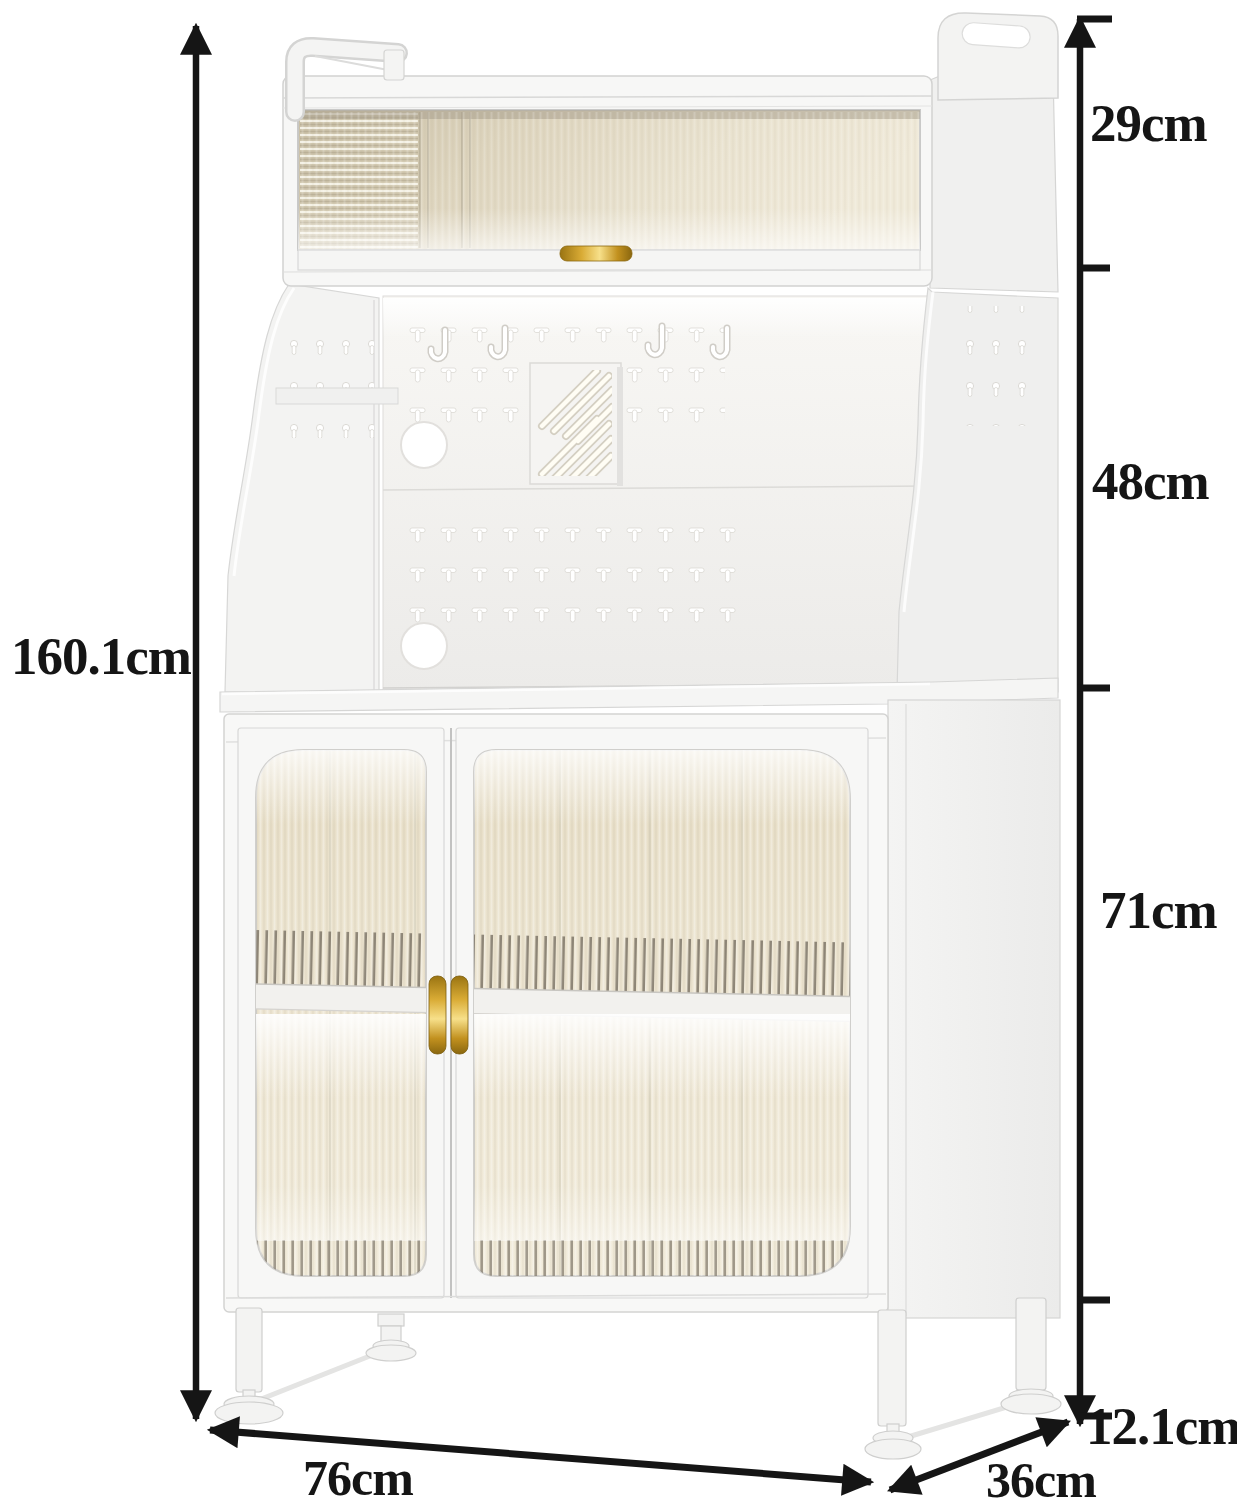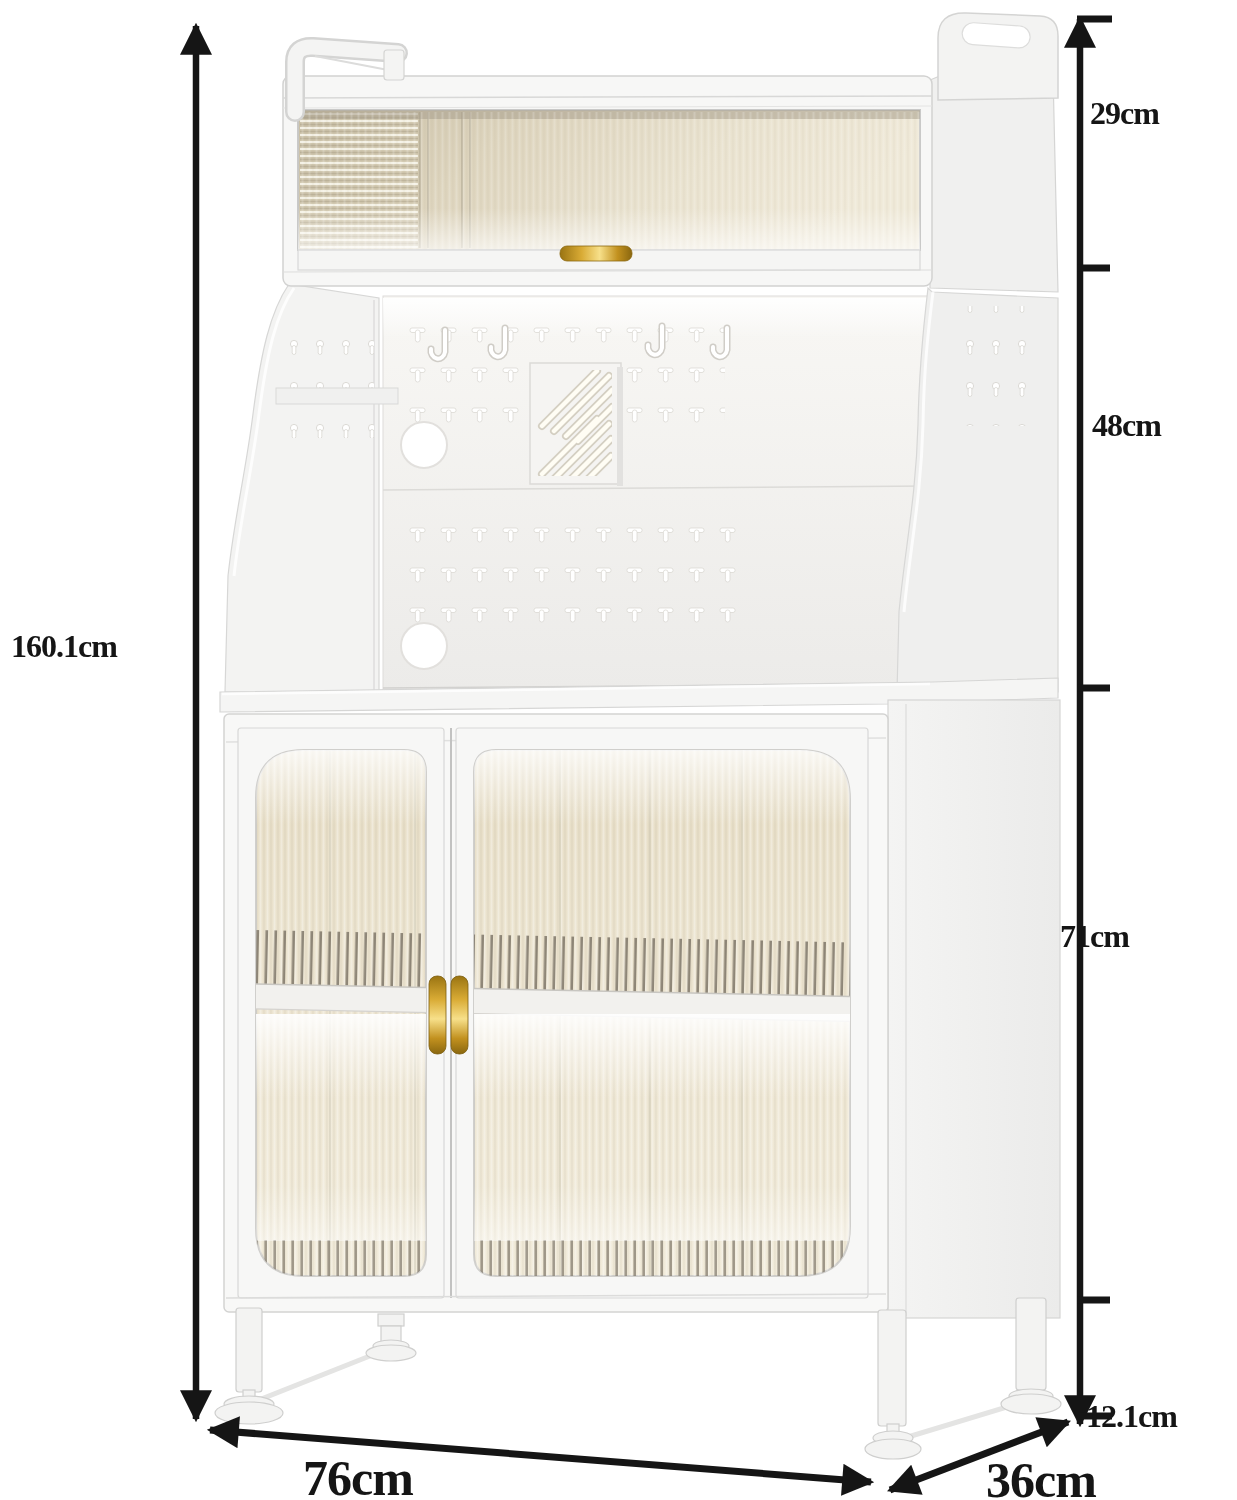--- a/index.html
+++ b/index.html
@@ -1,19 +1,19 @@
 <!DOCTYPE html>
 <html><head>
 <meta charset="utf-8">
 <style>
   html,body{margin:0;padding:0;background:#ffffff;}
   .stage{position:relative;width:1237px;height:1500px;background:#ffffff;overflow:hidden;
          font-family:"Liberation Serif", serif;}
   .stage svg{position:absolute;left:0;top:0;}
-  .dim-label{position:absolute;font-weight:700;color:#151515;font-size:32px;line-height:1;
+  .dim-label{position:absolute;font-weight:700;color:#151515;font-size:53px;line-height:1;
              white-space:nowrap;letter-spacing:-1px;}
   .dim-label.big{font-size:50px;}
 </style>
 </head>
 <body>
 
 <div class="stage">
 
 <svg width="1237" height="1500" viewBox="0 0 1237 1500" xmlns="http://www.w3.org/2000/svg">
   <defs>
@@ -288,19 +288,19 @@
       <line x1="1077" y1="1300" x2="1110" y2="1300"></line>
       <line x1="1079" y1="1416" x2="1112" y2="1416"></line>
     </g>
     <line x1="210" y1="1430" x2="871" y2="1482" stroke-width="7" marker-start="url(#ah)" marker-end="url(#ah)"></line>
     <line x1="890" y1="1490" x2="1068" y2="1422" stroke-width="7" marker-start="url(#ah)" marker-end="url(#ah)"></line>
   </g>
 </svg>
 
 <div class="dim-label" style="left:11px;top:630px;">160.1cm</div>
 <div class="dim-label" style="left:1090px;top:97px;">29cm</div>
-<div class="dim-label" style="left:1092px;top:409px;">48cm</div>
-<div class="dim-label" style="left:1060px;top:884px;margin-top:36px;">71cm</div>
+<div class="dim-label" style="left:1092px;top:455px;">48cm</div>
+<div class="dim-label" style="left:1100px;top:884px;">71cm</div>
 <div class="dim-label" style="left:1086px;top:1400px;">12.1cm</div>
 <div class="dim-label big" style="left:303px;top:1453px;">76cm</div>
 <div class="dim-label big" style="left:986px;top:1455px;">36cm</div>
 
 </div>
 
 </body></html>

